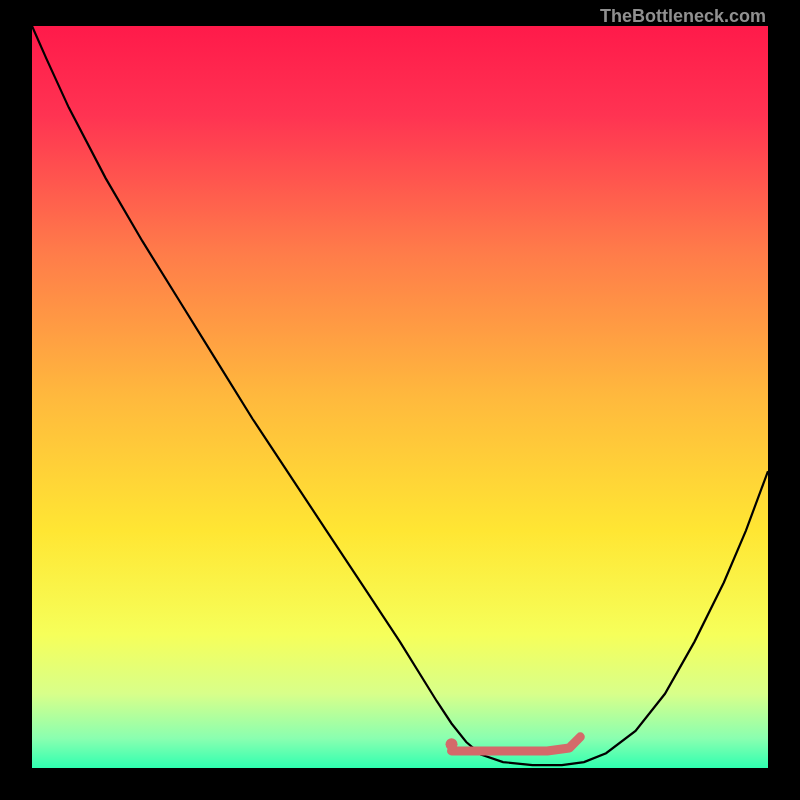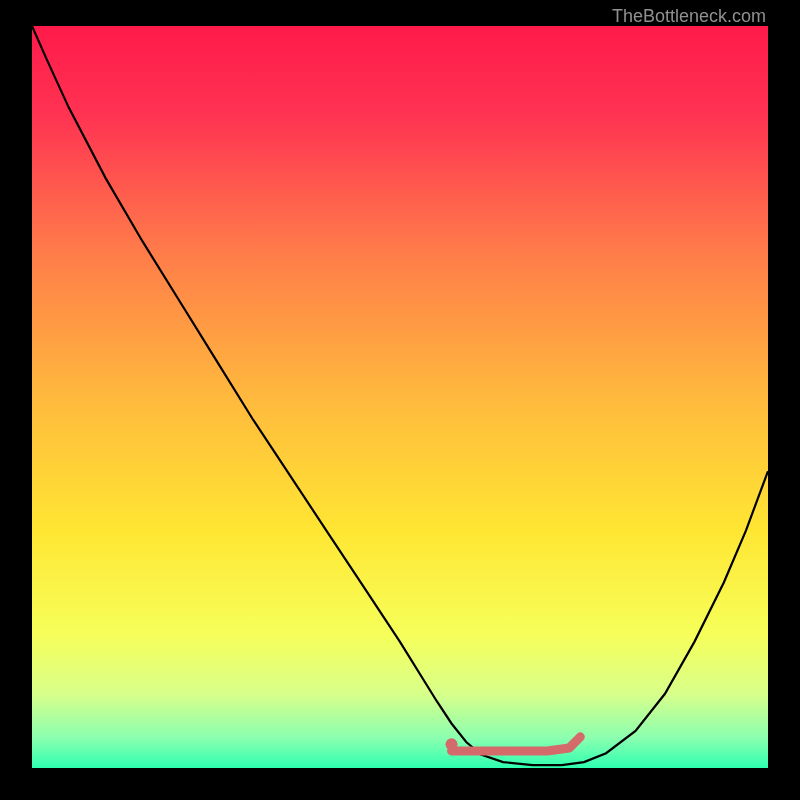--- a/index.html
+++ b/index.html
@@ -1,21 +1,21 @@
 <!DOCTYPE html>
 <html><head>
 <meta charset="utf-8">
 <style>
   * { margin: 0; padding: 0; box-sizing: border-box; }
   body { width: 800px; height: 800px; overflow: hidden; background: #000; font-family: Arial, sans-serif; }
   .chart-container { position: relative; width: 800px; height: 800px; background: #000; }
   .plot-area { position: absolute; left: 32px; top: 26px; width: 736px; height: 742px; }
   .gradient-bg { position: absolute; inset: 0; }
   .curve-svg { position: absolute; inset: 0; width: 100%; height: 100%; }
-  .attribution { position: absolute; top: 6px; right: 34px; color: #909090; font-size: 18px; font-weight: 400; }
+  .attribution { position: absolute; top: 6px; right: 34px; color: #909090; font-size: 18px; font-weight: 700; }
 </style>
 </head>
 <body>
 
 <div class="chart-container">
   <div class="attribution">TheBottleneck.com</div>
   <div class="plot-area">
     <svg class="gradient-bg" viewBox="0 0 736 742" preserveAspectRatio="none">
       <defs>
         <linearGradient id="bg-grad" x1="0" y1="0" x2="0" y2="1">

